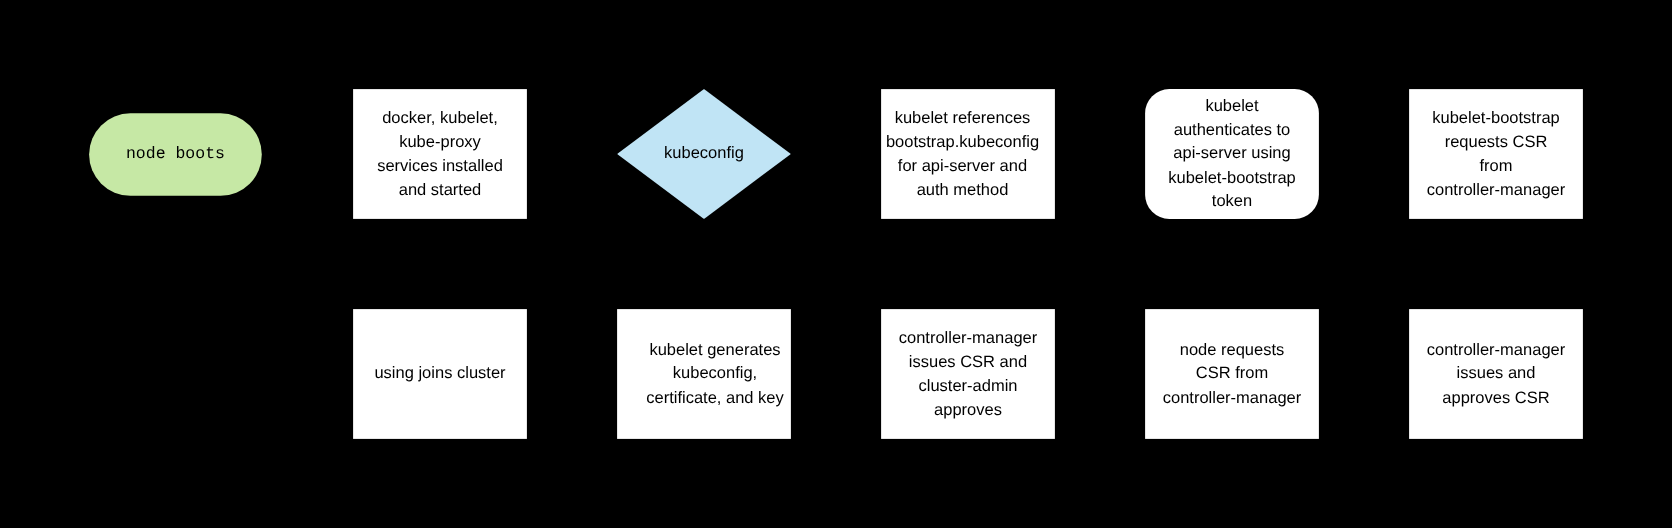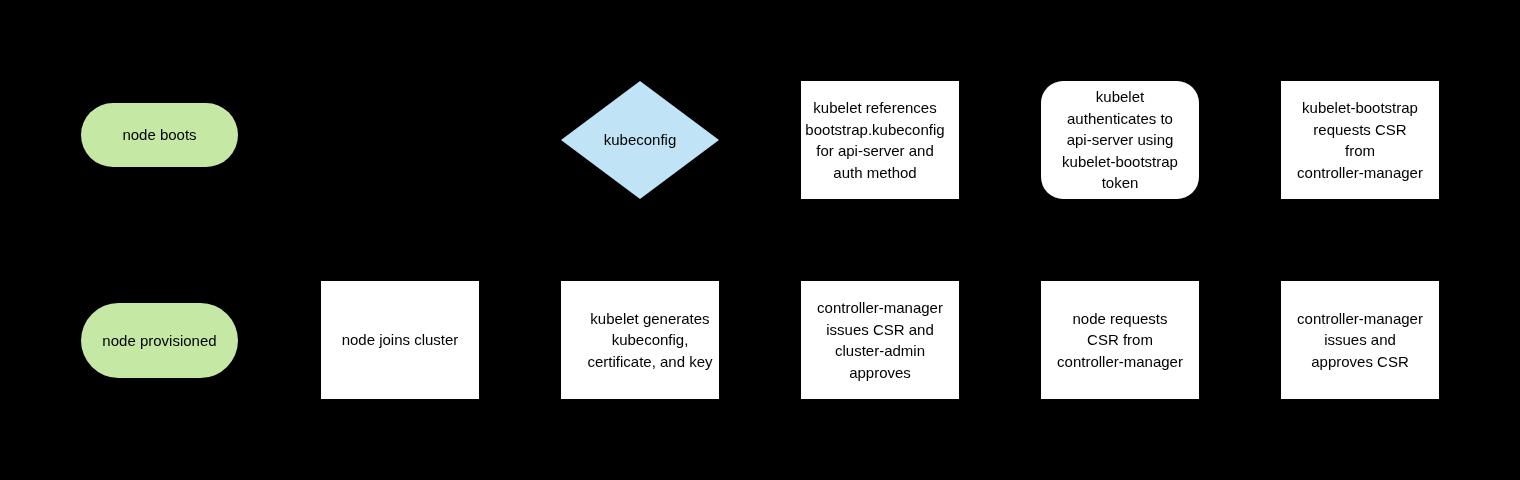--- a/index.html
+++ b/index.html
@@ -69,37 +69,40 @@
   
   .node.overflow-text .node-label {
     width: 178px;
     margin-left: -10px;
   }
 </style>
 </head>
 <body style="background: rgb(0, 0, 0);">
 
 <div id="canvas">
-    <div class="node terminator" style="left: 81px; top: 103px; width: 157px; height: 64px;"><span class="node-label">node boots</span></div>
+    <div class="node terminator" style="left: 81px; top: 103px; width: 157px; height: 75px; font-family: Liberation Mono, monospace;"><span class="node-label">node boots</span></div>
+    <div class="node process" style="left: 321px; top: 81px; width: 158px; height: 118px;"><span class="node-label">docker, kubelet,
+kube-proxy
+services installed
+and started</span></div>
     <div class="node decision" style="left: 561px; top: 81px; width: 158px; height: 118px;"><div class="diamond-shape"></div><span class="node-label">kubeconfig</span></div>
     <div class="node process overflow-text" style="left: 801px; top: 81px; width: 158px; height: 118px;"><span class="node-label">kubelet references
 bootstrap.kubeconfig
 for api-server and
 auth method</span></div>
     <div class="node process" style="left: 1041px; top: 81px; width: 158px; height: 118px; border-radius: 22px;"><span class="node-label">kubelet
 authenticates to
 api-server using
 kubelet-bootstrap
 token</span></div>
     <div class="node process" style="left: 1281px; top: 81px; width: 158px; height: 118px;"><span class="node-label">kubelet-bootstrap
 requests CSR
 from
 controller-manager</span></div>
-    <div class="node terminator" style="left: 81px; top: 303px; width: 157px; height: 75px;"><span class="node-label">node provisioned</span></div>
-    <div class="node process" style="left: 321px; top: 281px; width: 158px; height: 118px;"><span class="node-label">node joins cluster</span></div>
+    <div class="node process" style="left: 321px; top: 281px; width: 158px; height: 118px;"><span class="node-label">using joins cluster</span></div>
     <div class="node process" style="left: 561px; top: 281px; width: 158px; height: 118px; padding-left: 20px;"><span class="node-label">kubelet generates
 kubeconfig,
 certificate, and key</span></div>
     <div class="node process" style="left: 801px; top: 281px; width: 158px; height: 118px;"><span class="node-label">controller-manager
 issues CSR and
 cluster-admin
 approves</span></div>
     <div class="node process" style="left: 1041px; top: 281px; width: 158px; height: 118px; justify-content: center;"><span class="node-label">node requests
 CSR from
 controller-manager</span></div>

